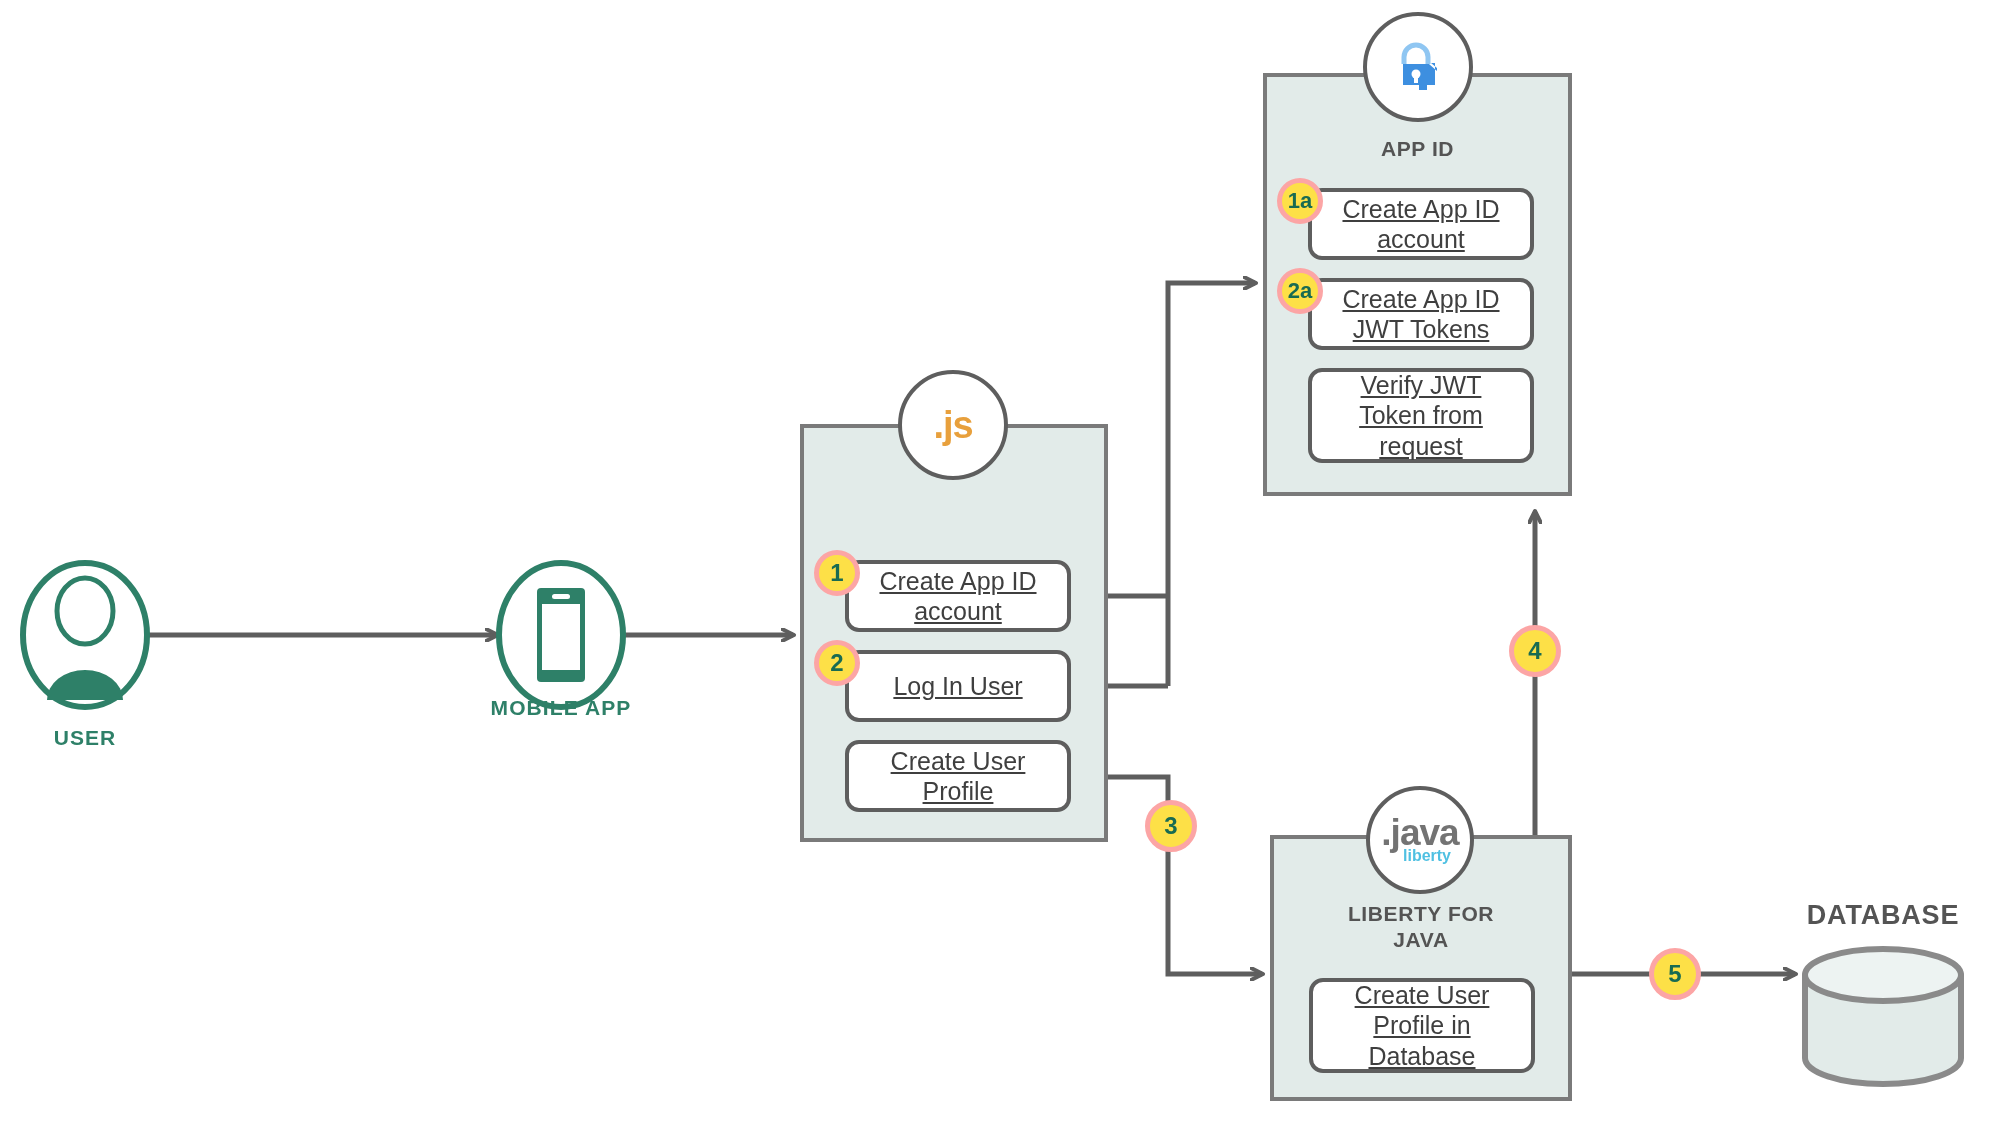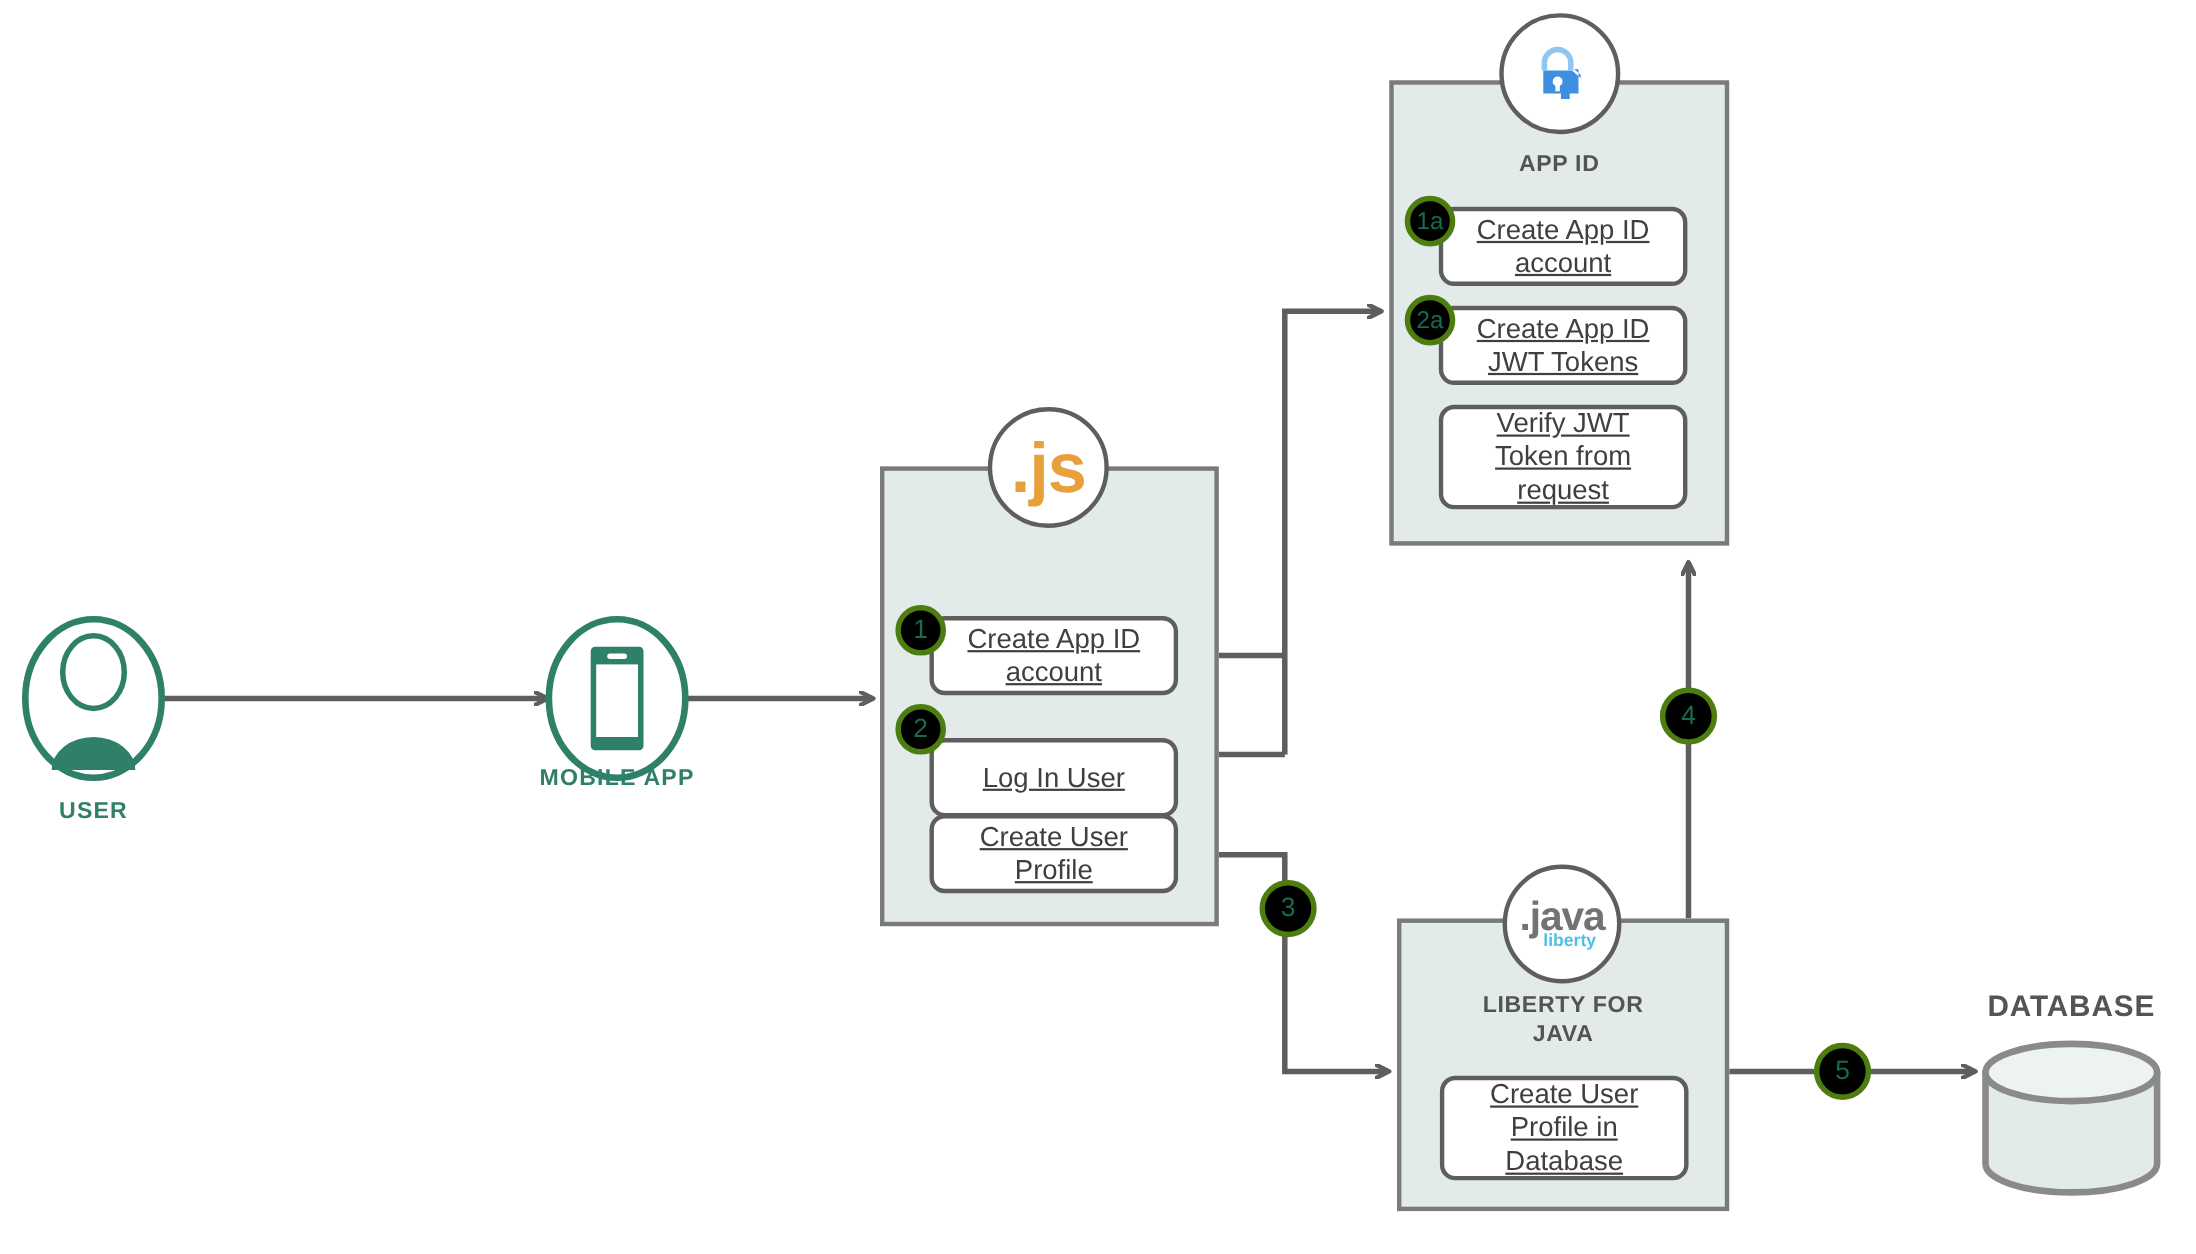--- a/index.html
+++ b/index.html
@@ -71,29 +71,29 @@
     font-size:27px;
     font-weight:bold;
     letter-spacing:.8px;
     color:#545454;
   }
   
   .step-badge{
     position:absolute;
     width:46px;height:46px;
     border-radius:50%;
-    background:#000000;
-    border:5px solid #4d7c0f;
+    background:#fde047;
+    border:5px solid #fca5a5;
     box-sizing:border-box;
     display:flex;align-items:center;justify-content:center;
-    font-size:24px;font-weight:normal;color:#186b52;
+    font-size:24px;font-weight:bold;color:#186b52;
     z-index:9;
   }
   .step-badge.wide{font-size:22px;}
-  .jslogo{font-size:64px;font-weight:bold;color:#e8a03c;letter-spacing:-1px;}
+  .jslogo{font-size:38px;font-weight:bold;color:#e8a03c;letter-spacing:-1px;}
   .javalogo{display:flex;flex-direction:column;align-items:center;line-height:.82;}
   .javalogo .l1{font-size:37px;font-weight:bold;color:#737373;letter-spacing:-1px;}
   .javalogo .l2{font-size:16px;font-weight:bold;color:#4fc0e2;margin-left:14px;margin-top:1px;}
 </style>
 </head>
 <body>
 
 <div id="stage">
 
   <svg class="layer" viewBox="0 0 1996 1140">
@@ -142,21 +142,21 @@
   <div class="panel" style="left:800px;top:424px;width:308px;height:418px;"></div>
 
   <div class="logo-circle" style="left:898px;top:370px;width:110px;height:110px;">
     <span class="jslogo">.js</span>
   </div>
 
   <div class="card" style="left: 845px; top: 560px; width: 226px; height: 72px; white-space: pre-line;">Create App ID
 account</div>
   <div class="step-badge" style="left:814px;top:550px;">1</div>
 
-  <div class="card" style="left:845px;top:650px;width:226px;height:72px;margin-top:21px;">Log In User</div>
+  <div class="card" style="left:845px;top:650px;width:226px;height:72px;">Log In User</div>
   <div class="step-badge" style="left:814px;top:640px;">2</div>
 
   <div class="card" style="left: 845px; top: 740px; width: 226px; height: 72px; white-space: pre-line;">Create User
 Profile</div>
 
   <div class="panel" style="left:1263px;top:73px;width:309px;height:423px;"></div>
 
   <div class="logo-circle" style="left:1363px;top:12px;width:110px;height:110px;">
     <svg width="62" height="62" viewBox="0 0 62 62">
       <path d="M16,28 h26 l8,7 v-3 l-6,-5 h4 v22 h-8 v5 h-8 v-5 h-16 z" fill="#3d8fe0"></path>

